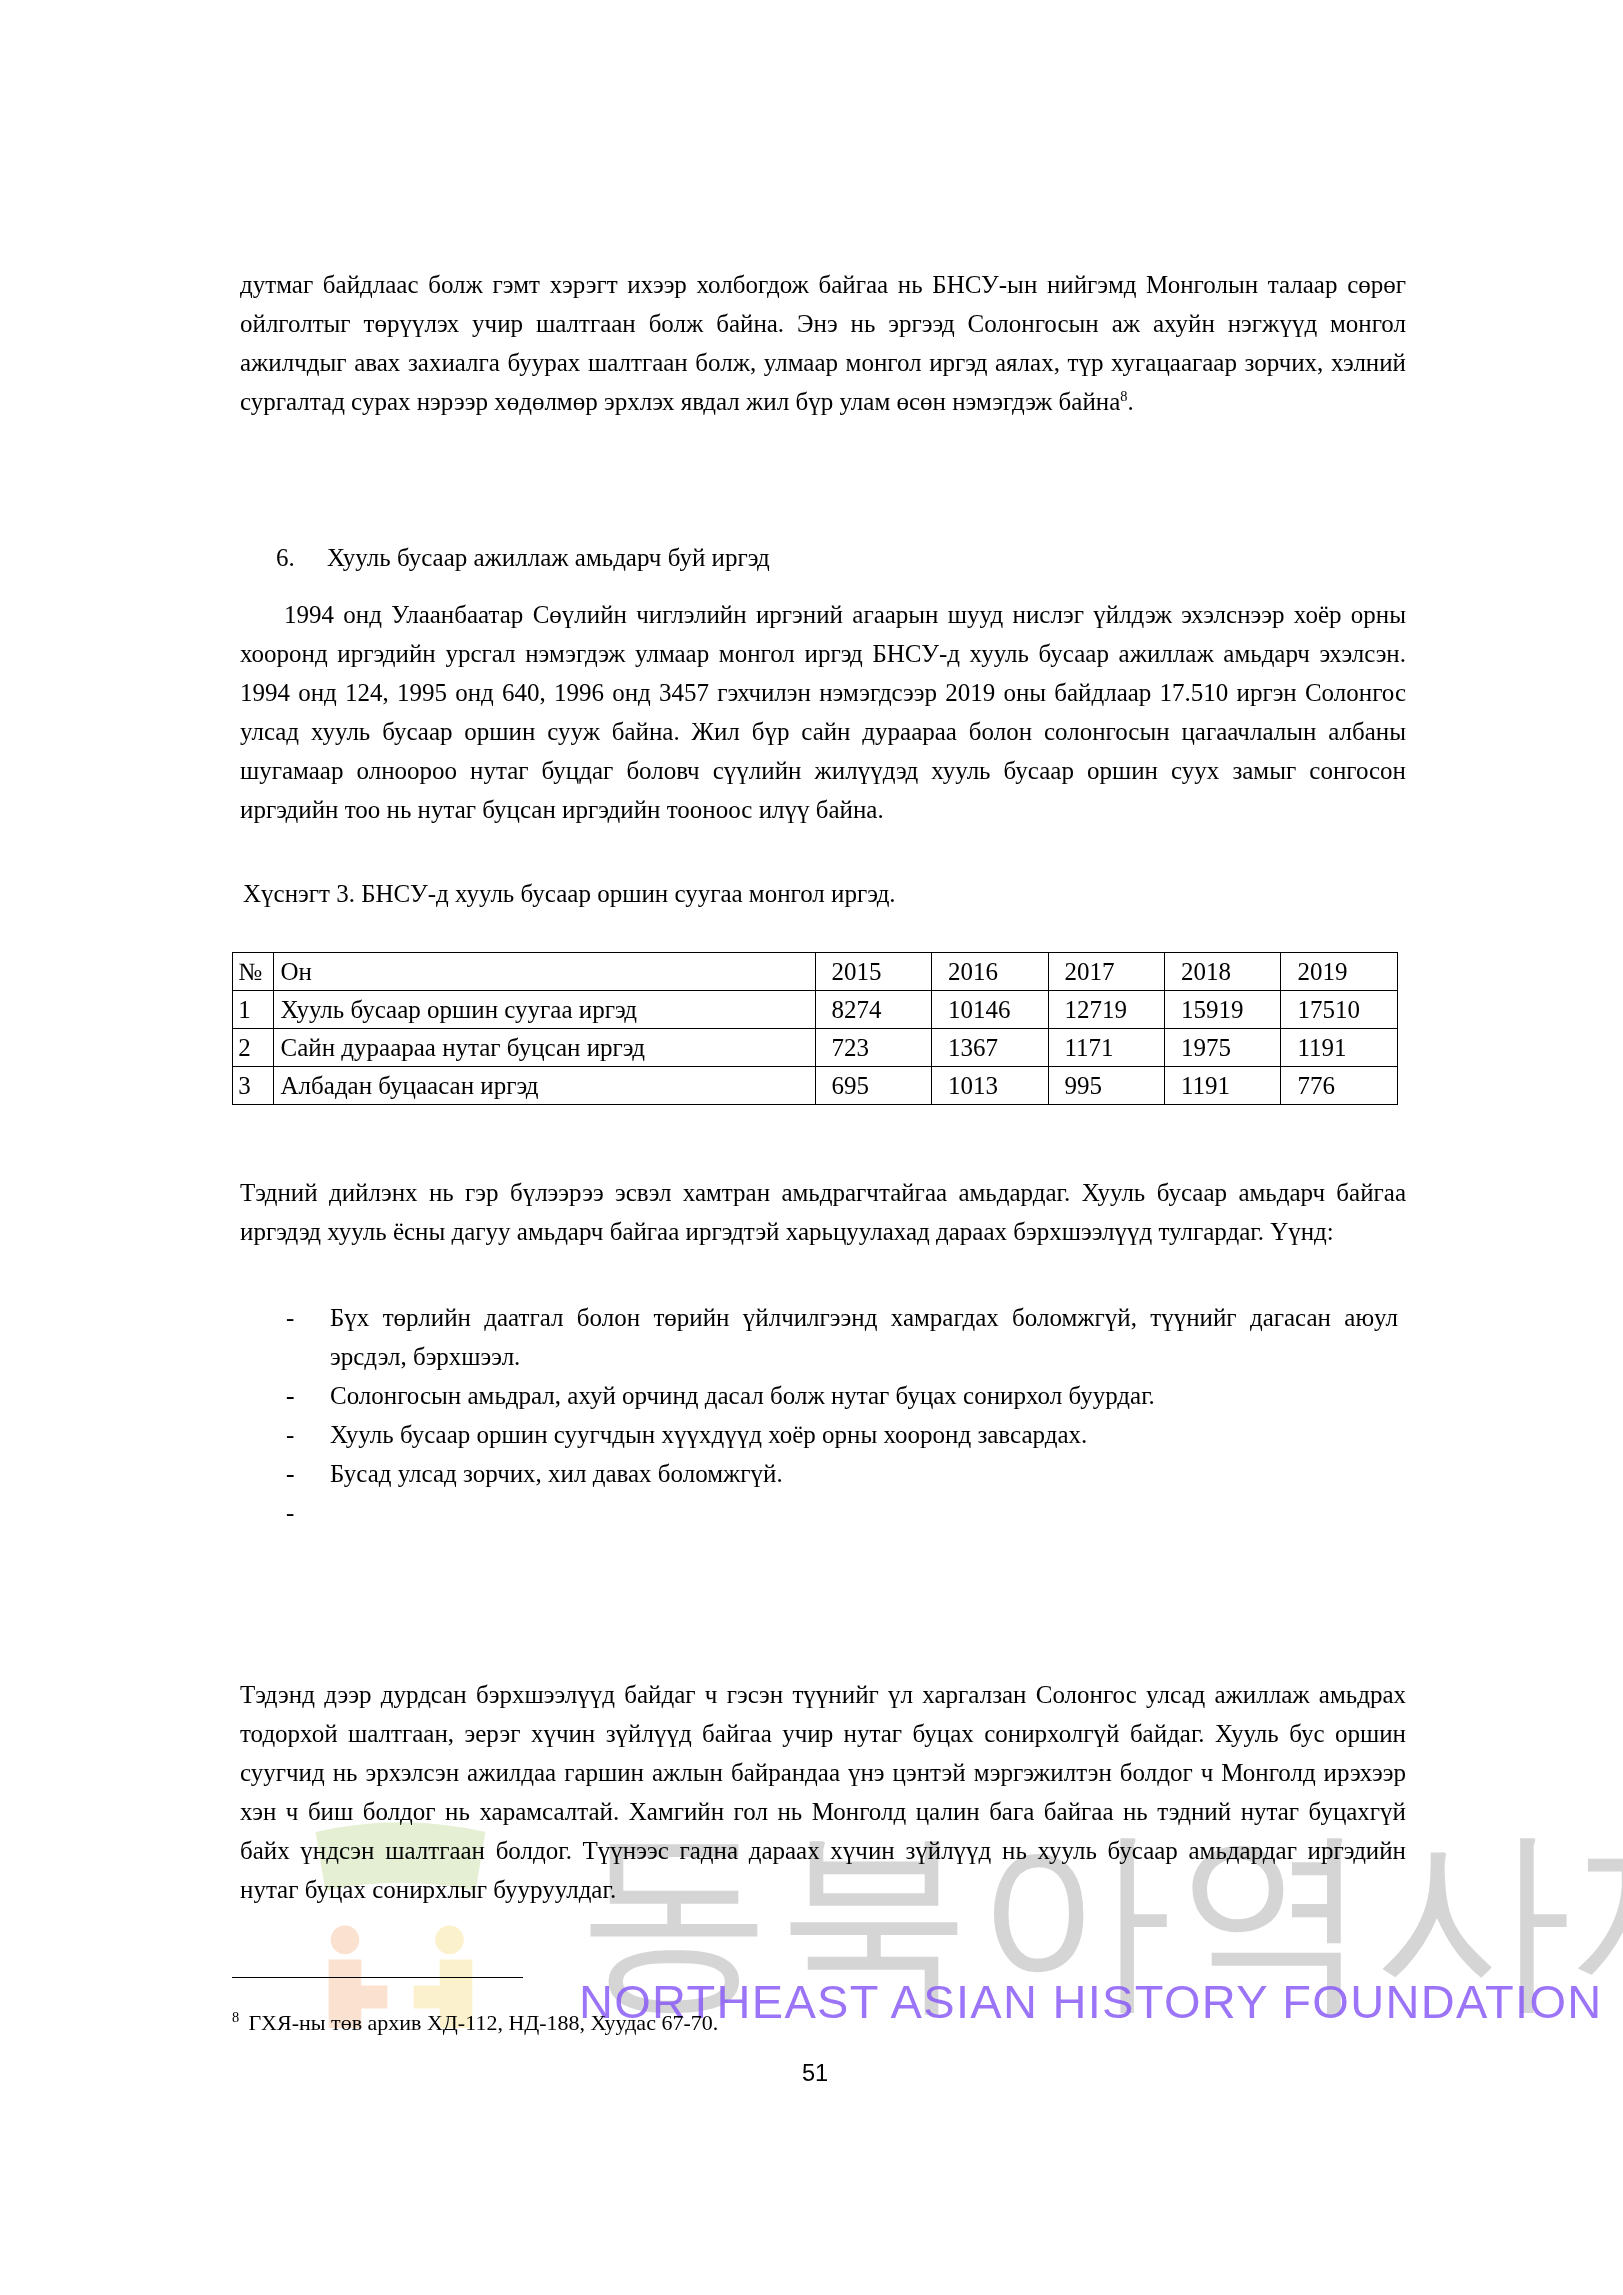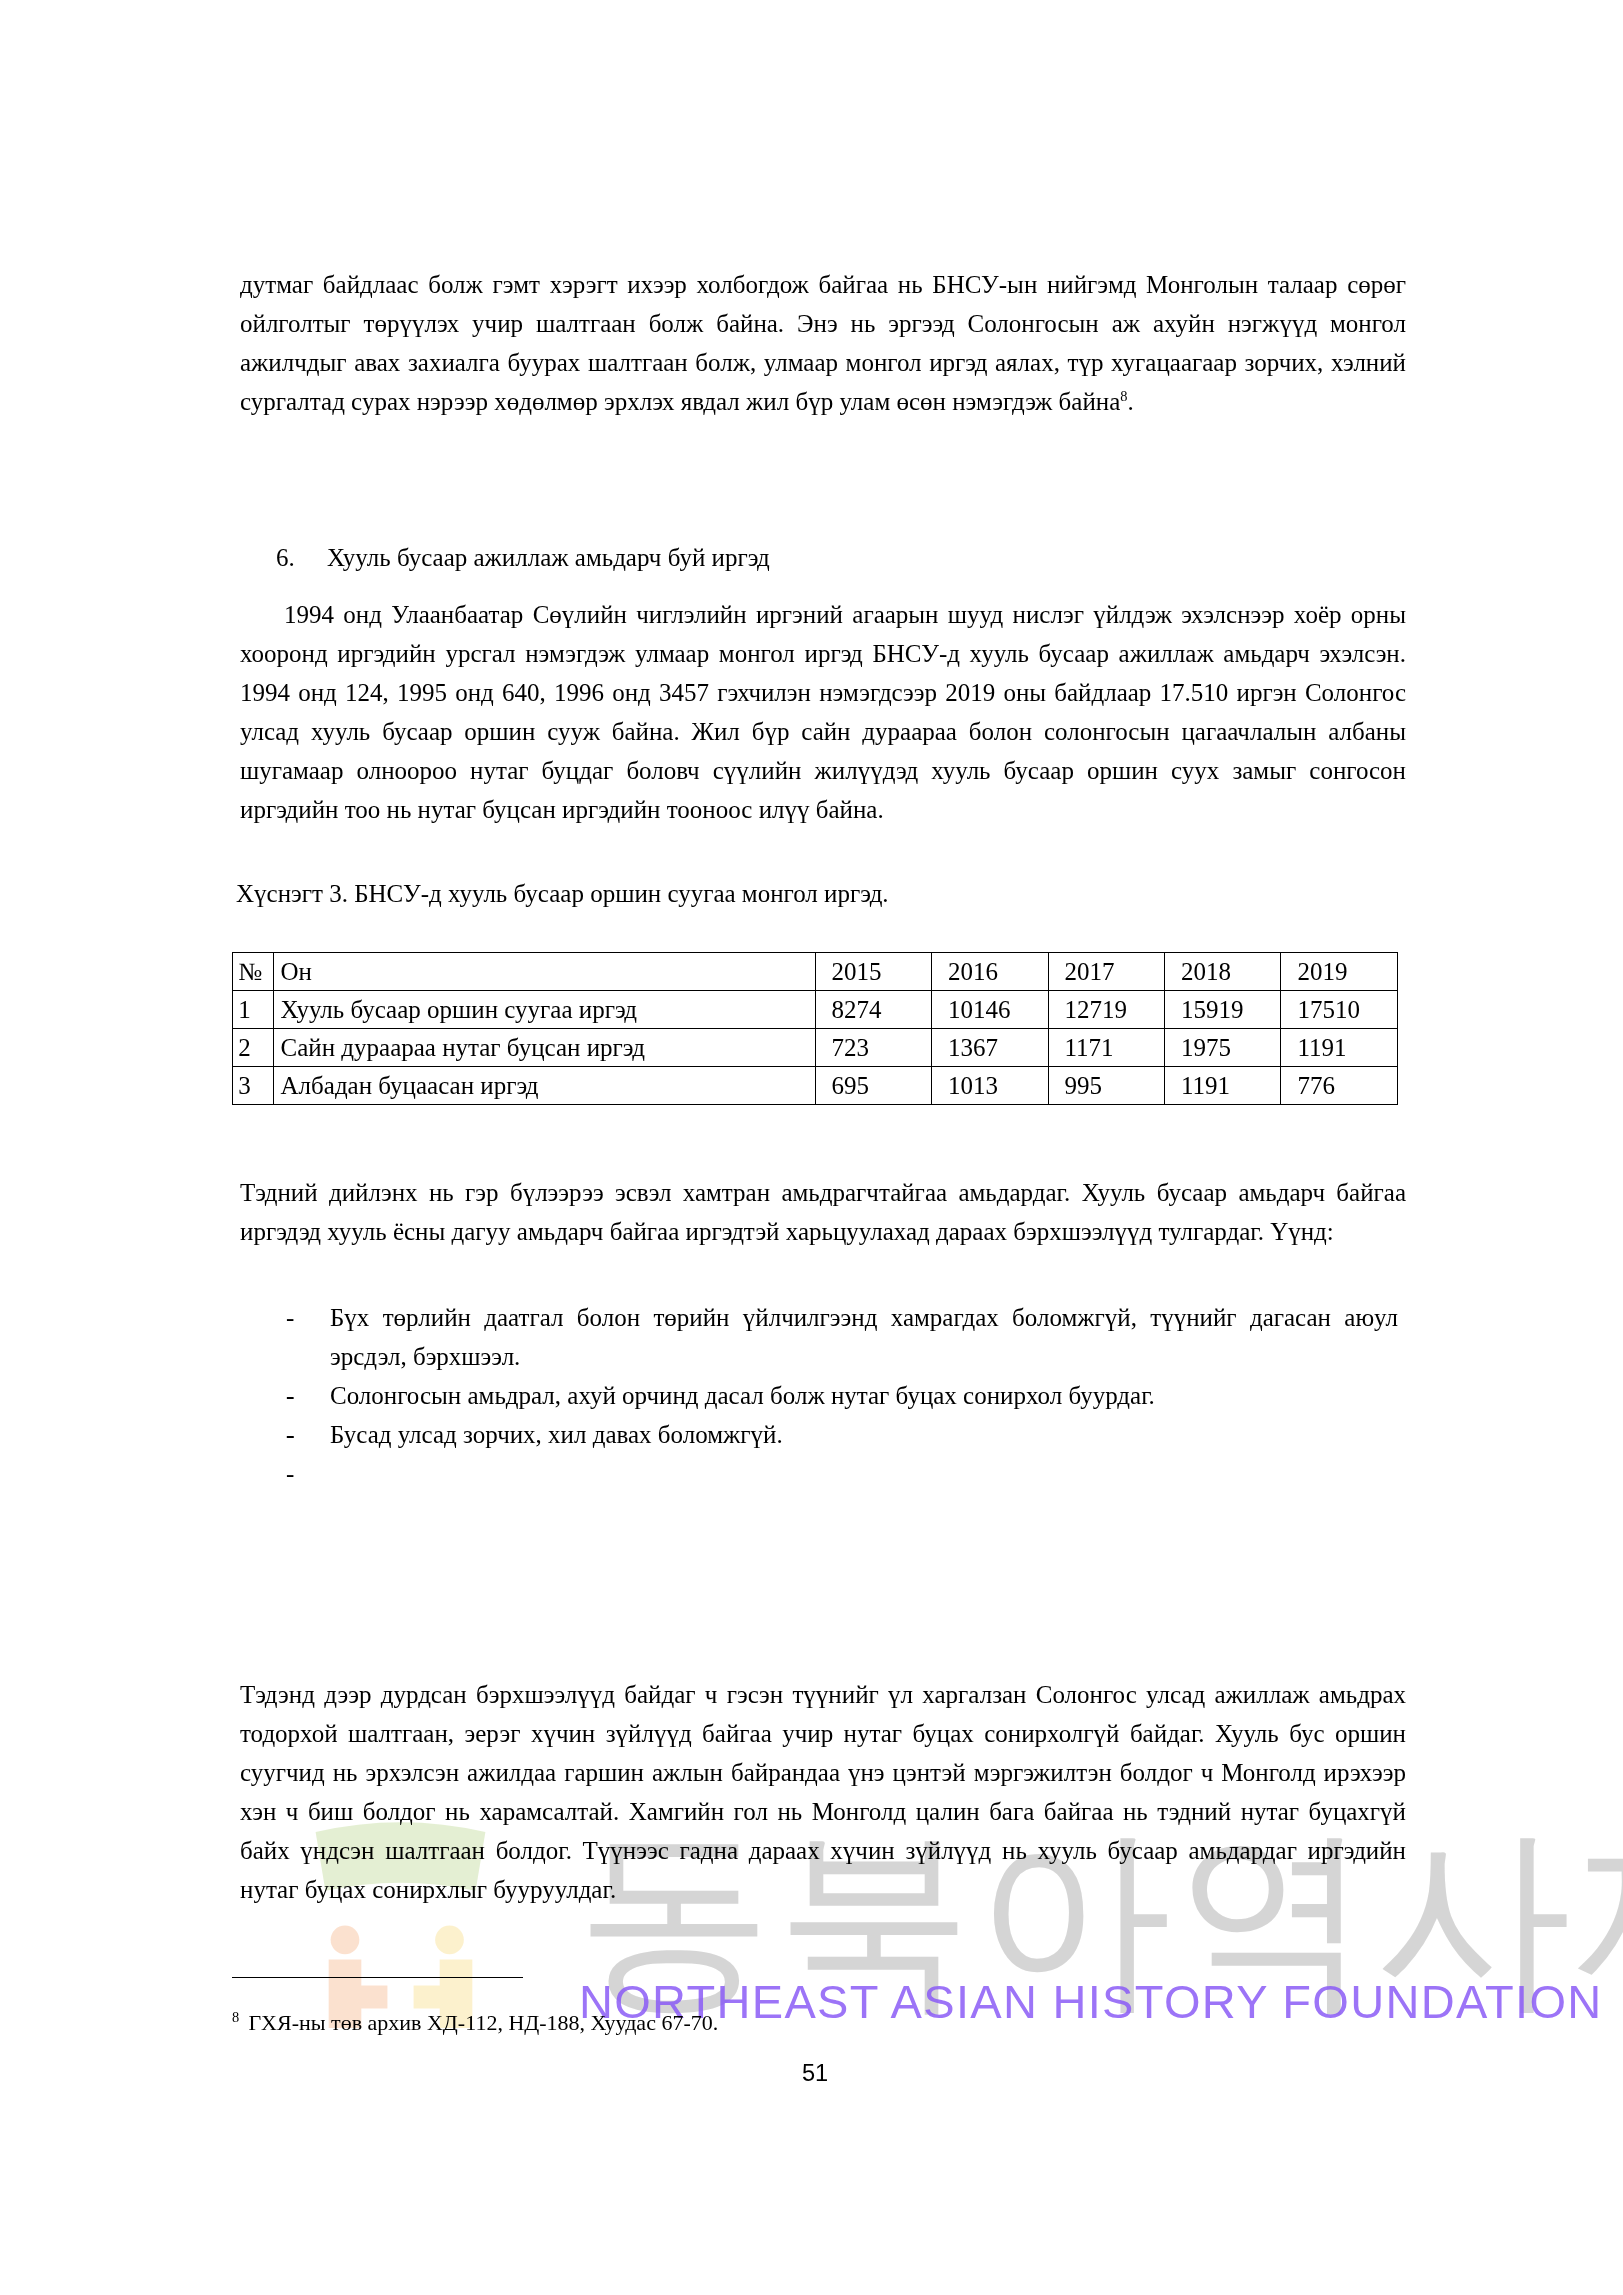--- a/index.html
+++ b/index.html
@@ -5,21 +5,21 @@
   html, body { margin:0; padding:0; background:#ffffff; }
   body { width:1623px; height:2295px; position:relative; overflow:hidden;
          font-family:"Liberation Serif","DejaVu Serif",serif; color:#000; }
   .page { position:absolute; left:232px; top:0; width:1166px; }
   .para { font-size:25px; line-height:39px; text-align:justify; margin:8px; }
   .indent { text-indent:44px; }
   .p1 { position:absolute; top:257px; left:0; width:1166px; }
   .heading { position:absolute; top:538px; left:44px; font-size:25px; line-height:39px; }
   .heading .num { display:inline-block; width:51px; }
   .p2 { position:absolute; top:587px; left:0; width:1166px; }
-  .caption { position:absolute; top:874px; left:4px; font-size:25px; line-height:39px; }
+  .caption { position:absolute; top:874px; left:11px; font-size:25px; line-height:39px; }
   table.data { position:absolute; top:952px; left:0; width:1166px; border-collapse:collapse;
                font-size:25px; }
   table.data td { border:1.3px solid #000; padding:0 6.5px; height:37px; line-height:37px;
                   vertical-align:middle; white-space:nowrap; }
   table.data td.c-no { width:28px; padding-left:5.2px; }
   table.data td.c-label { width:523px; }
   table.data td.c-y { width:92px;padding-left:16px; }
   .p3 { position:absolute; top:1165px; left:0; width:1166px; }
   ul.bullets { position:absolute; top:1298px; left:0; width:1166px; margin:0; padding:0; list-style:none; }
   ul.bullets li { position:relative; padding-left:98px; font-size:25px; line-height:39px; text-align:justify; }
@@ -107,21 +107,21 @@
     </tr>
   </tbody>
     </table>
 
   <p class="para p3">Тэдний дийлэнх нь гэр бүлээрээ эсвэл хамтран амьдрагчтайгаа амьдардаг. Хууль бусаар амьдарч байгаа иргэдэд хууль ёсны дагуу амьдарч байгаа иргэдтэй харьцуулахад дараах бэрхшээлүүд тулгардаг. Үүнд:</p>
 
   <ul class="bullets">
     <li><span class="dash">-</span><span>Бүх төрлийн даатгал болон төрийн үйлчилгээнд хамрагдах боломжгүй, түүнийг дагасан аюул эрсдэл, бэрхшээл.</span></li>
     <li><span class="dash">-</span></li>
     <li><span class="dash">-</span><span>Солонгосын амьдрал, ахуй орчинд дасал болж нутаг буцах сонирхол буурдаг.</span></li>
-    <li><span class="dash">-</span></li>
+    <li><span class="dash">-</span><span>Хууль бусаар оршин суугчдын хүүхдүүд хоёр орны хооронд завсардах.</span></li>
     <li><span class="dash">-</span></li>
     <li><span class="dash">-</span><span>Бусад улсад зорчих, хил давах боломжгүй.</span></li>
     <li><span class="dash">-</span></li>
   </ul>
 
   <p class="para p4">Тэдэнд дээр дурдсан бэрхшээлүүд байдаг ч гэсэн түүнийг үл харгалзан Солонгос улсад ажиллаж амьдрах тодорхой шалтгаан, эерэг хүчин зүйлүүд байгаа учир нутаг буцах сонирхолгүй байдаг. Хууль бус оршин суугчид нь эрхэлсэн ажилдаа гаршин ажлын байрандаа үнэ цэнтэй мэргэжилтэн болдог ч Монголд ирэхээр хэн ч биш болдог нь харамсалтай. Хамгийн гол нь Монголд цалин бага байгаа нь тэдний нутаг буцахгүй байх үндсэн шалтгаан болдог. Түүнээс гадна дараах хүчин зүйлүүд нь хууль бусаар амьдардаг иргэдийн нутаг буцах сонирхлыг бууруулдаг.</p>
 
   <div class="fn-rule"></div>
   <div class="footnote"><sup>8</sup><span>ГХЯ-ны төв архив ХД-112, НД-188, Хуудас 67-70.</span></div>
 

